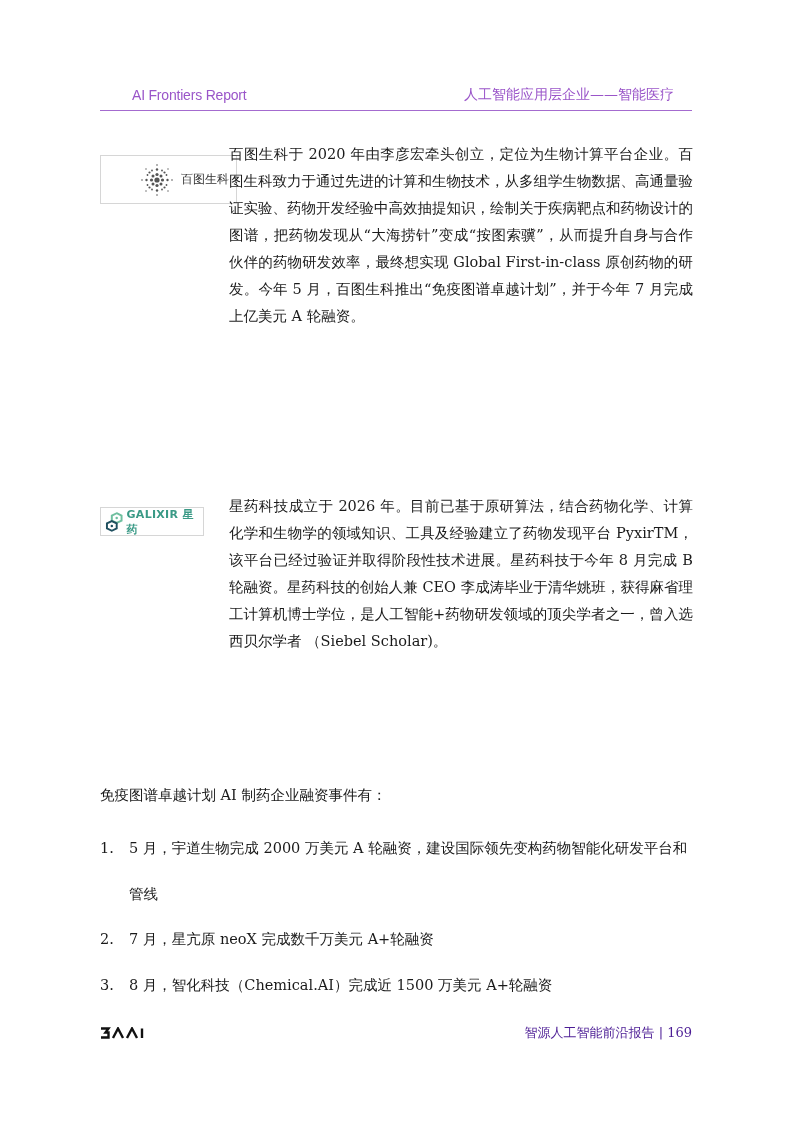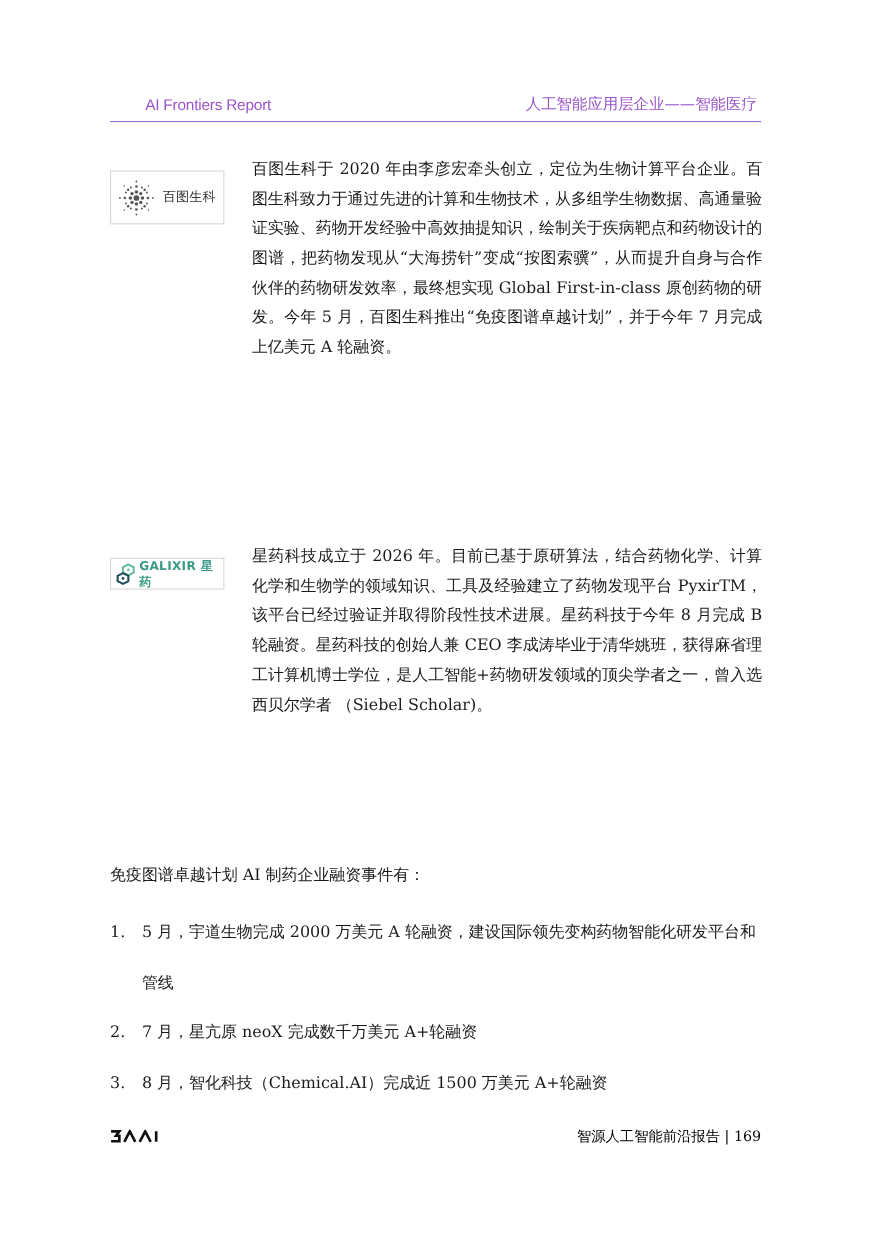--- a/index.html
+++ b/index.html
@@ -2,41 +2,41 @@
 <html><head>
 <meta charset="utf-8">
 <style>
   html, body { margin: 0; padding: 0; background: #ffffff; }
   body { width: 793px; height: 1122px; position: relative; overflow: hidden;
          font-family: "DejaVu Serif", "Liberation Serif", serif; color: #1a1a1a; }
   .header { position: absolute; left: 100px; top: 86px; width: 592px; height: 24px;
             border-bottom: 1.5px solid #a46bcf; }
   .header-left { position: absolute; left: 0; top: 1px; font-family: "Liberation Sans", sans-serif;
                  font-size: 14px; color: #9a55c9; letter-spacing: -0.2px; margin-left: 32px; }
-  .header-right { position: absolute; right: 4px; top: 0; font-family: "DejaVu Sans", sans-serif;
+  .header-right { position: absolute; right: 18px; top: 0; font-family: "DejaVu Sans", sans-serif;
                   font-size: 14px; color: #9a55c9; }
   .logo-box { position: absolute; left: 100px; width: 102px; background: #fff;
               border: 1px solid #d6d6d6; display: flex; align-items: center; }
-  .logo1 { top: 155px; height: 47px; }
+  .logo1 { top: 155px; height: 47px; padding-left: 33px; }
   .logo2 { top: 507px; height: 27px; }
   .logo1 .mark { width: 36px; height: 36px; margin-left: 5px; }
   .logo1 .name { font-family: "DejaVu Sans", sans-serif; font-size: 12px; color: #333; margin-left: 6px; }
   .logo2 .mark { width: 20px; height: 20px; margin-left: 4px; }
   .logo2 .name { font-family: "DejaVu Sans", sans-serif; font-size: 11px; color: #3a9a86; margin-left: 2px; font-weight: bold; letter-spacing: 0.3px; }
   .para { position: absolute; left: 229px; width: 464px; font-size: 14.5px; line-height: 27px;
           text-align: justify; }
   .para1 { top: 141px; }
   .para2 { top: 493px; }
   .intro { position: absolute; left: 100px; top: 786px; font-size: 14.5px; }
   .list { position: absolute; left: 100px; top: 826px; width: 594px; margin: 0; padding: 0; list-style: none; }
   .list li { display: flex; font-size: 14.5px; line-height: 45.5px; }
   .list .num { width: 29px; flex: 0 0 29px; }
   .list .txt { flex: 1; }
   .footer-logo { position: absolute; left: 100px; top: 1027px; }
-  .footer-right { position: absolute; right: 101px; top: 1024px; font-family: "DejaVu Sans", sans-serif; font-size: 13px; color: #000000; }
+  .footer-right { position: absolute; right: 101px; top: 1024px; font-family: "DejaVu Sans", sans-serif; font-size: 13px; color: #4c1d95; }
   .footer-right .pg { font-family: "DejaVu Serif", serif; }
 </style>
 </head>
 <body>
 
 <div class="header">
   <span class="header-left">AI Frontiers Report</span>
   <span class="header-right">人工智能应用层企业——智能医疗</span>
 </div>
 

